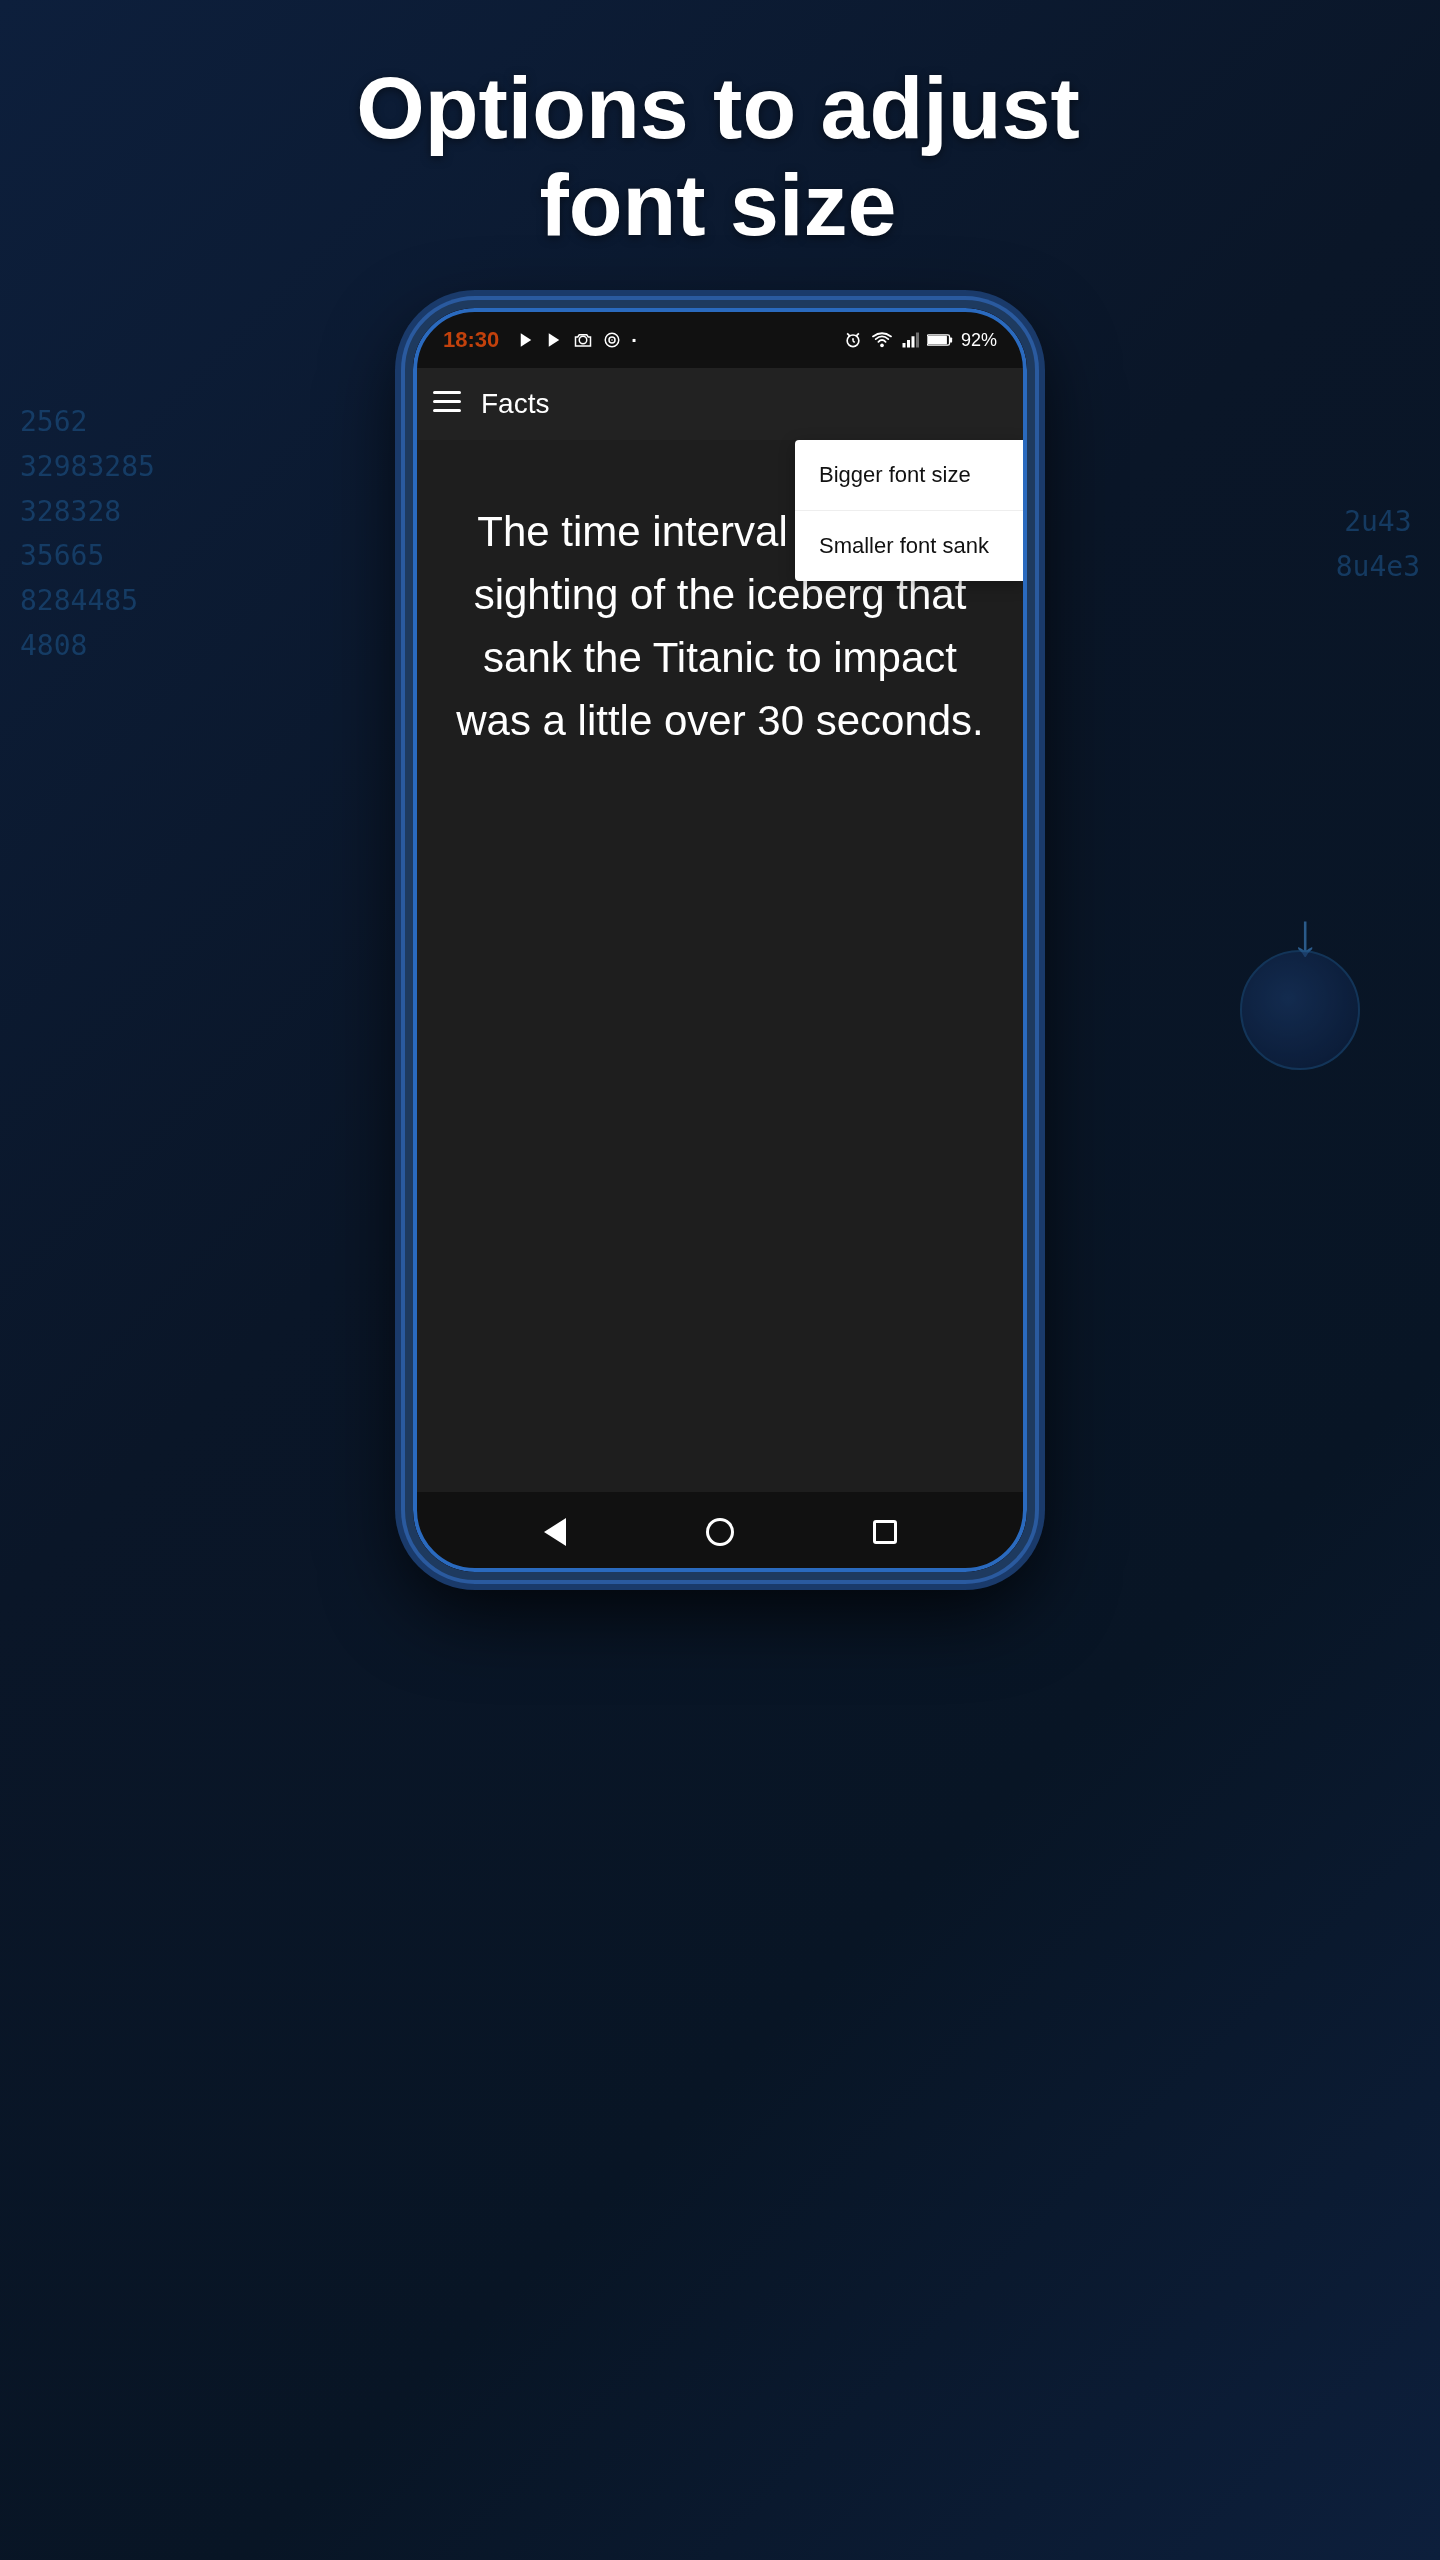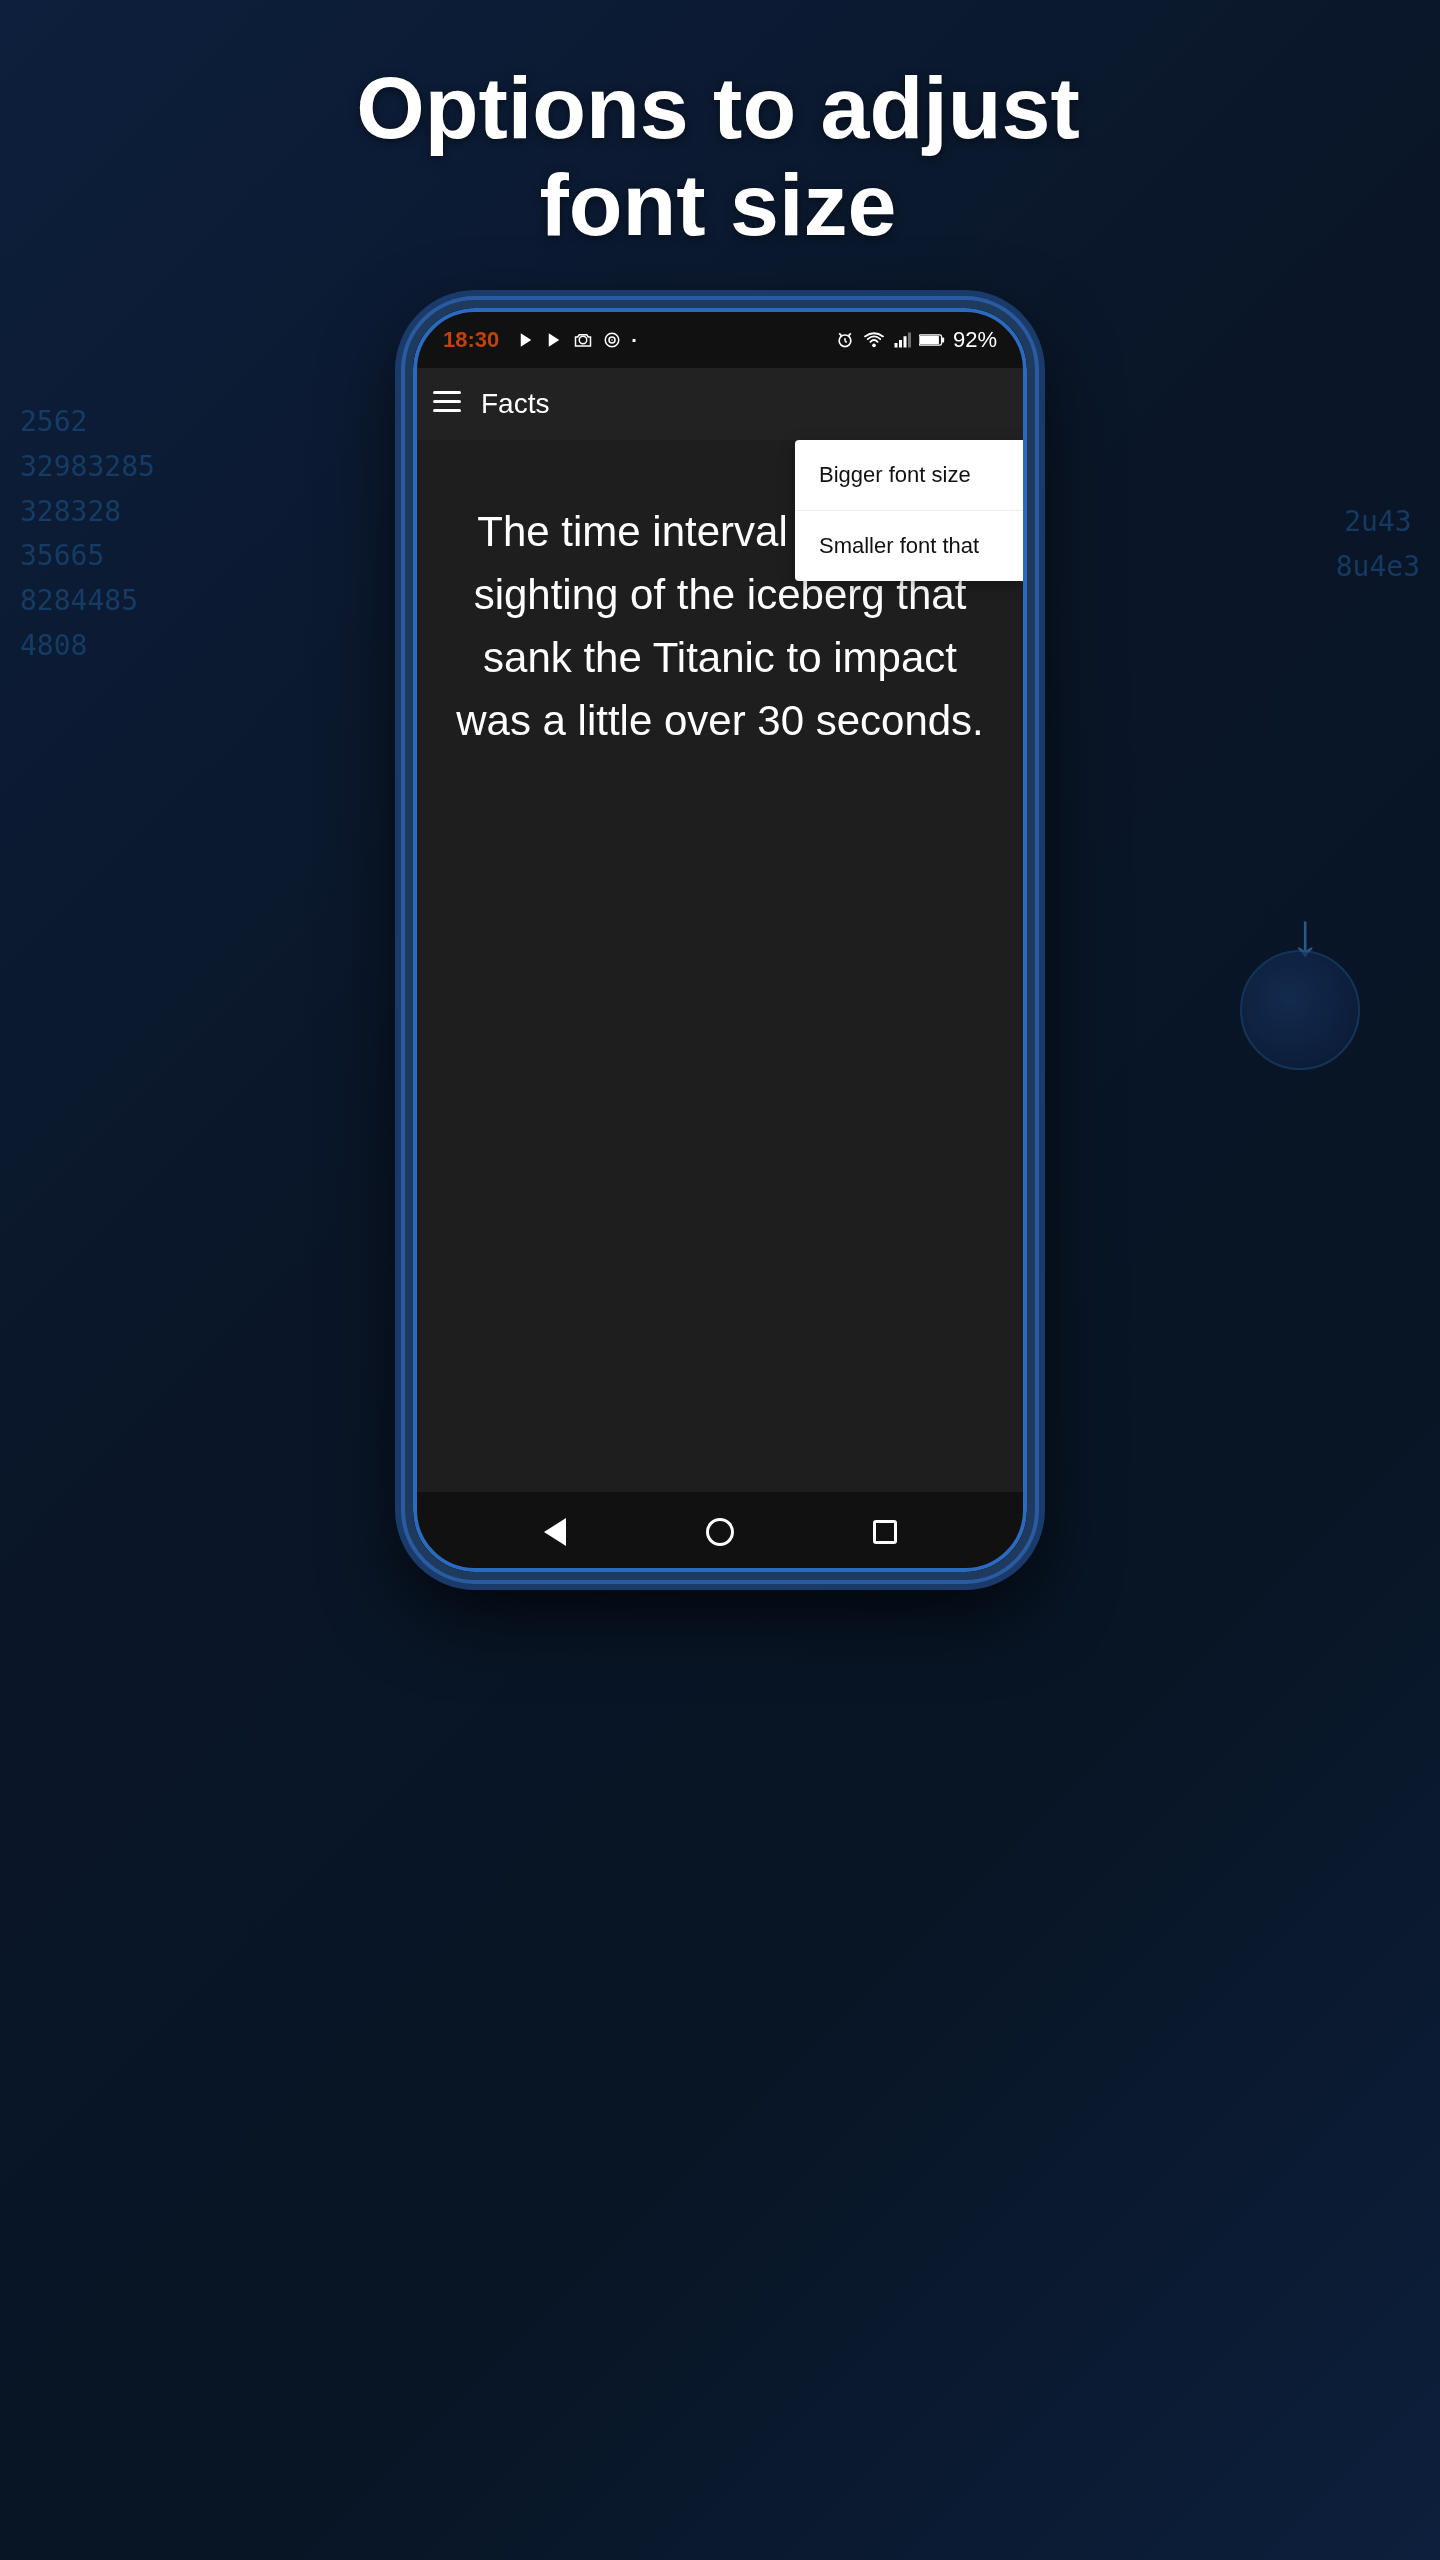--- a/index.html
+++ b/index.html
@@ -130,21 +130,21 @@
     }
 
     .status-icons-right {
       display: flex;
       align-items: center;
       gap: 8px;
     }
 
     .battery-text {
       color: white;
-      font-size: 22px;
+      font-size: 18px;
     }
 
     .status-left-group {
       display: flex;
       align-items: center;
       gap: 8px;
     }
 
     
     .app-bar {
@@ -373,21 +373,21 @@
             <rect y="0" width="28" height="3" rx="1.5" fill="white"></rect>
             <rect y="9" width="28" height="3" rx="1.5" fill="white"></rect>
             <rect y="18" width="28" height="3" rx="1.5" fill="white"></rect>
           </svg>
         </div>
         <span class="app-title">Facts</span>
 
         <div class="dropdown-menu">
           <div class="dropdown-item">Bigger font size</div>
           <div class="dropdown-divider"></div>
-          <div class="dropdown-item">Smaller font that</div>
+          <div class="dropdown-item">Smaller font sank</div>
         </div>
       </div>
 
       <div class="content-area">
         <p class="fact-text">The time interval from first sighting of the iceberg that sank the Titanic to impact was a little over 30 seconds.</p>
       </div>
 
       <div class="nav-bar">
         <div class="nav-btn">
           <div class="nav-back"></div>

